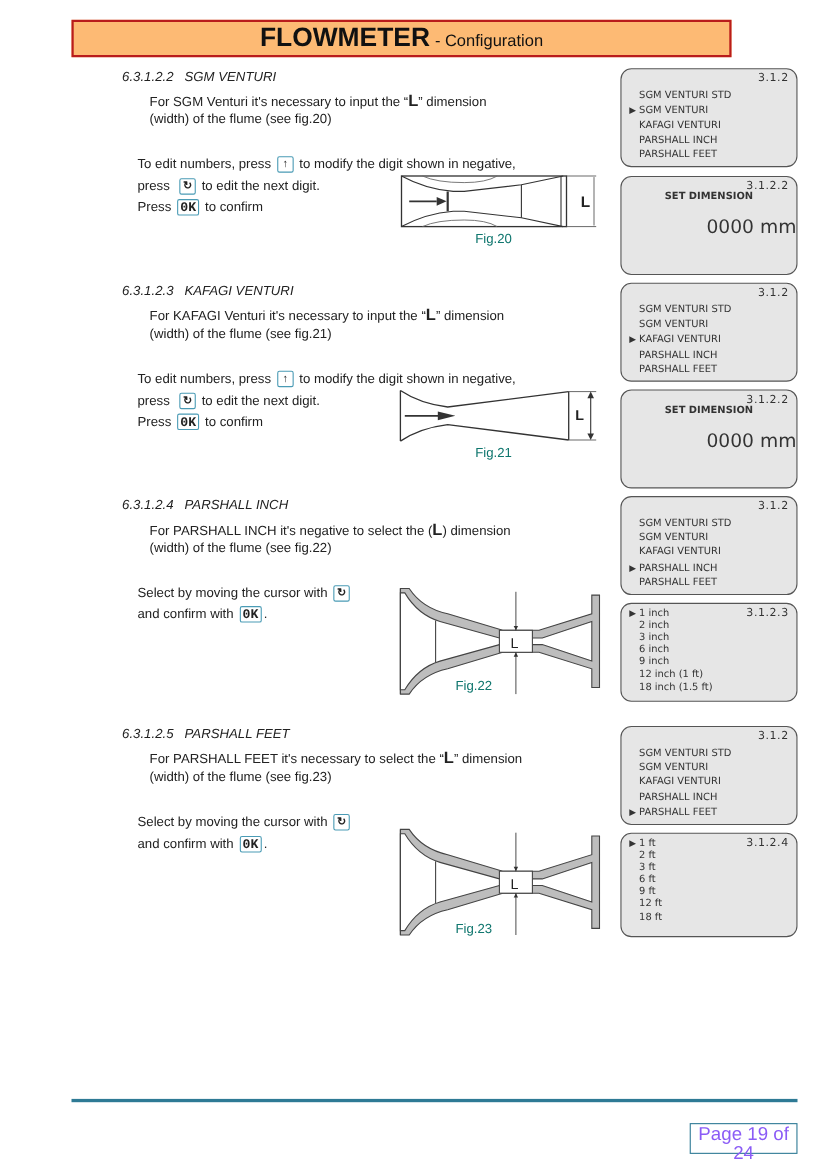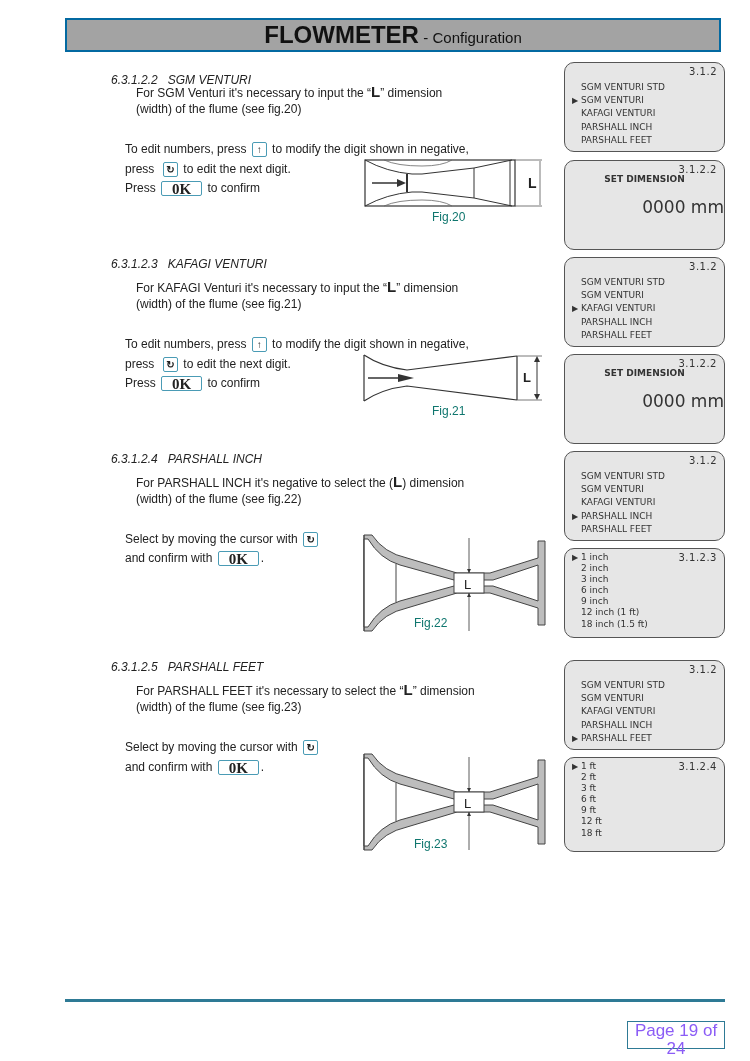--- a/index.html
+++ b/index.html
@@ -1,30 +1,30 @@
 <!DOCTYPE html>
 <html><head>
 <meta charset="utf-8">
 <style>
   html, body { margin:0; padding:0; background:#ffffff; }
   body { width:750px; height:1061px; position:relative; overflow:hidden;
          font-family:"Liberation Sans", sans-serif; color:#222; }
-  .header { position:absolute; left:65px; top:18px; width:656px; height:34px;
-            background:#a3a3a3; border:2px solid #0369a1; box-sizing:border-box;
+  .header { position:absolute; left:65px; top:18px; width:600px; height:34px;
+            background:#fdba74; border:2px solid #b91c1c; box-sizing:border-box;
             text-align:center; line-height:30px; }
   .header .t1 { font-size:24px; font-weight:bold; color:#111; }
   .header .t2 { font-size:15px; color:#111; }
   .sec-title { position:absolute; left:111px; font-size:12px; font-style:italic; color:#222; }
   .para { position:absolute; left:136px; font-size:12px; line-height:16px; color:#222; }
   .para .bigL { font-size:15px; font-weight:bold; }
   .line { position:absolute; left:125px; font-size:12px; color:#222; white-space:nowrap; }
   .key { display:inline-block; border:1px solid #4a9bb5; border-radius:2px; width:15px; height:15px;
          vertical-align:middle; text-align:center; line-height:14px; font-size:10px; font-weight:bold;
          color:#222; margin:0 2px; box-sizing:border-box; background:#fff; }
-  .key.ok { font-family:Liberation Serif, serif; font-size:15px; width:41px; }
+  .key.ok { font-family:Liberation Mono, monospace; font-size:12px; width:20px; }
   .fig-cap { position:absolute; font-size:12px; color:#0f766e; }
   .lcd { position:absolute; left:564px; width:161px; background:#e6e6e6; border:1px solid #555;
          border-radius:10px; box-sizing:border-box; font-family:"DejaVu Sans", sans-serif; color:#333; }
   .lcd .code { position:absolute; right:7px; top:3px; font-size:10px; letter-spacing:0.5px; }
   .lcd .items { position:absolute; left:7px; top:18px; font-size:9px; line-height:13.2px; }
   .lcd .item { white-space:nowrap; }
   .lcd .item .cur { display:inline-block; width:9px; font-size:8px; }
   .lcd .set-title { position:absolute; left:0; right:0; top:13px; text-align:center; font-size:9px;font-weight:bold; }
   .lcd .value { position:absolute; left:0; right:0; top:36px; text-align:right; font-size:17px; }
   .lcd .opts { position:absolute; left:7px; top:3px; font-size:9px; line-height:11.1px; }
@@ -34,21 +34,21 @@
   svg.fig { position:absolute; }
 </style>
 </head>
 <body>
 
 <div class="header">
   <span class="t1">FLOWMETER</span>
   <span class="t2">- Configuration</span>
 </div>
 
-<div class="sec-title" style="top:63px;margin-top:10px;">
+<div class="sec-title" style="top:63px;">
   <span>6.3.1.2.2</span>&nbsp;&nbsp;
   <span>SGM VENTURI</span>
 </div>
 <div class="para" style="top:84px;">
   <span>For SGM Venturi it's necessary to input the “</span><span class="bigL">L</span><span>” dimension</span><br>
   <span>(width) of the flume (see fig.20)</span>
 </div>
 <div class="line" style="top:142px;">
   <span>To edit numbers, press</span>
   <span class="key">↑</span>

